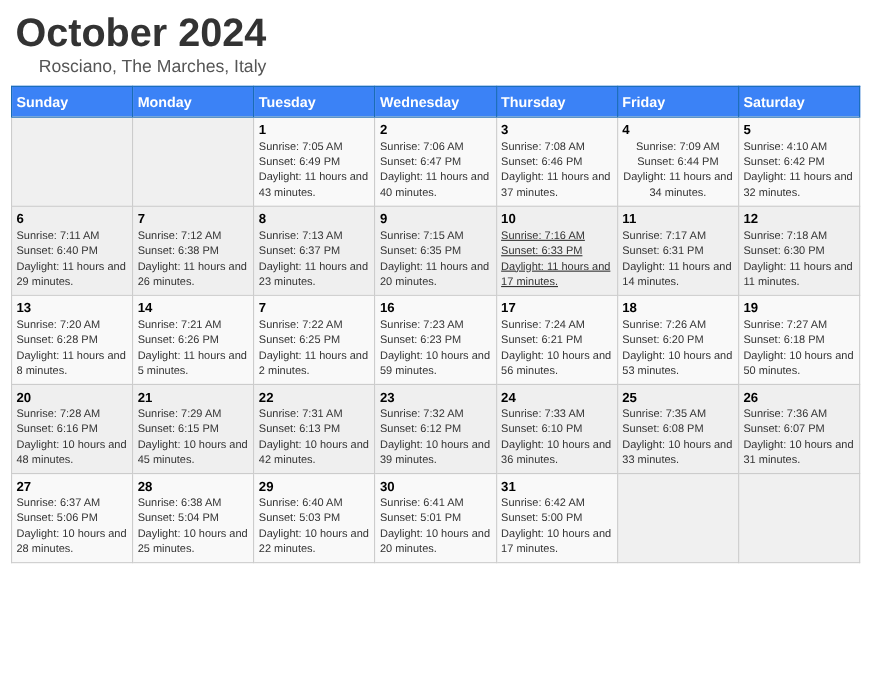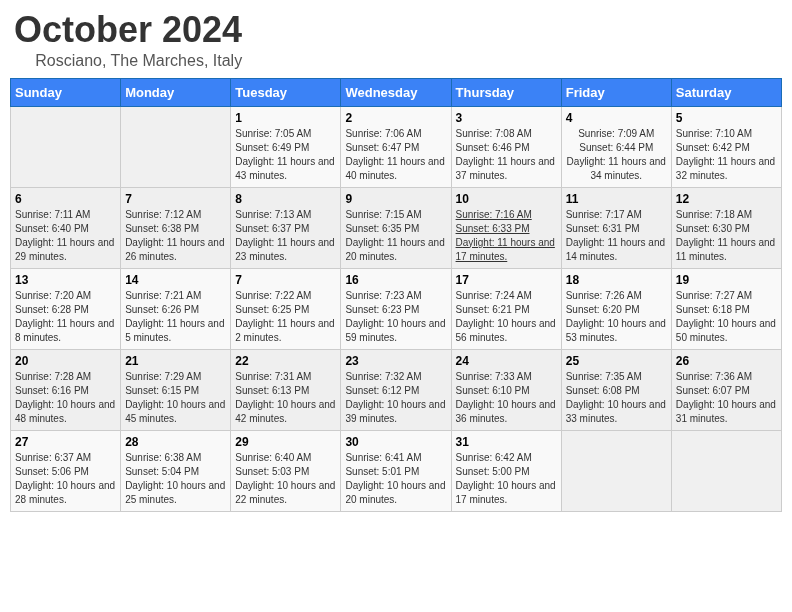--- a/index.html
+++ b/index.html
@@ -135,21 +135,21 @@
 Daylight: 11 hours and 37 minutes.</div>
         </td>
         <td>
           <span class="day-number">4</span>
           <div class="day-detail" style="white-space: pre-line; text-align: center;">Sunrise: 7:09 AM
 Sunset: 6:44 PM
 Daylight: 11 hours and 34 minutes.</div>
         </td>
         <td>
           <span class="day-number">5</span>
-          <div class="day-detail" style="white-space: pre-line;">Sunrise: 7:10 AM
+          <div class="day-detail" style="white-space: pre-line;">Sunrise: 4:10 AM
 Sunset: 6:42 PM
 Daylight: 11 hours and 32 minutes.</div>
         </td>
       </tr>
       <tr>
         <td>
           <span class="day-number">6</span>
           <div class="day-detail" style="white-space: pre-line;">Sunrise: 7:11 AM
 Sunset: 6:40 PM
 Daylight: 11 hours and 29 minutes.</div>

